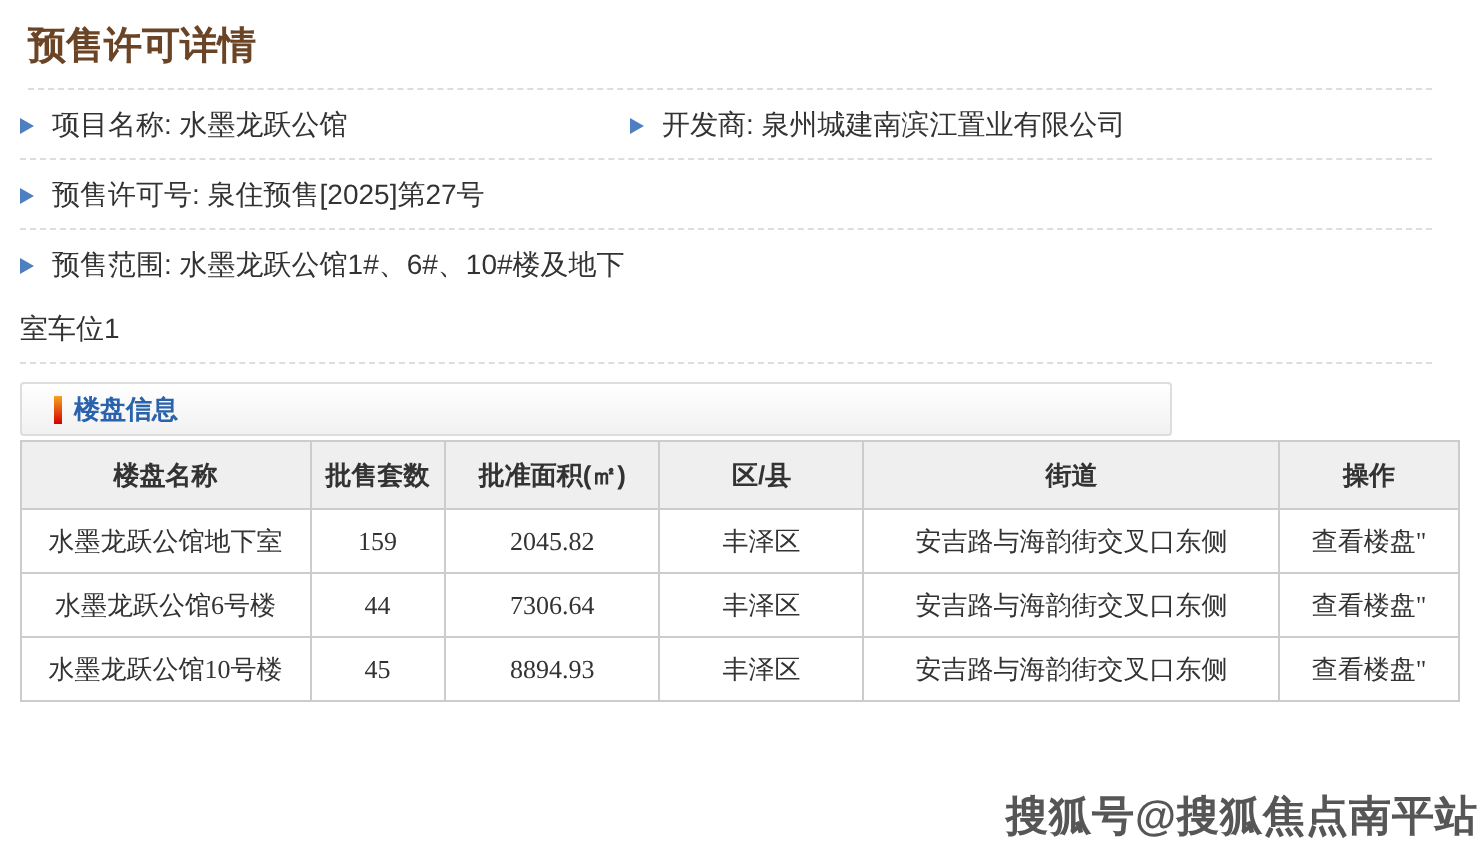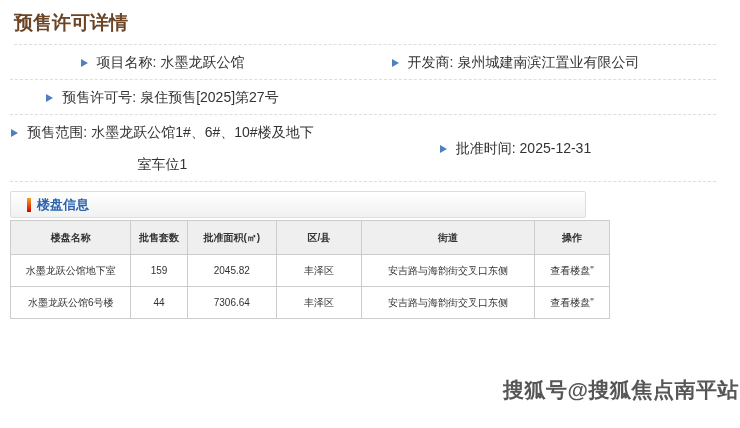--- a/index.html
+++ b/index.html
@@ -18,21 +18,21 @@
   .page-title {
     margin:0 14px 0 4px;
     padding:10px 0 8px 0;
     font-size:19px;
     font-weight:bold;
     color:#6b4426;
     border-bottom:1px dashed #ddd;
   }
 
   
-  .info-area { margin-right:14px; font-size:14px;text-align:center; }
+  .info-area { margin-right:14px; font-size:14px; }
   .info-row {
     display:grid;
     grid-template-columns:305px 1fr;
     align-items:center;
     border-bottom:1px dashed #ddd;
     padding:1px 0;
   }
   .info-cell { line-height:32px; }
   .arrow-icon {
     display:inline-block;
@@ -64,53 +64,54 @@
     margin-right:6px;
   }
   .section-title {
     font-size:13px;
     font-weight:bold;
     color:#2a62ac;
   }
 
   
   table.building-table {
-    width:600px;
+    width:720px;
     border-collapse:collapse;
-    font-size:10px;
+    font-size:13px;
     color:#333;
     text-align:center;
     table-layout:fixed;
   }
   .building-table th {
     background:#efefef;
     border:1px solid #ccc;
     height:34px;
     font-weight:bold;
     padding:0 2px;
   }
   .building-table td {
     border:1px solid #ccc;
     height:32px;
     padding:0 2px;
     background:#fff;
+    font-family:Liberation Serif, serif;
   }
   .col-name   { width:20.1%; }
   .col-units  { width:9.4%;  }
   .col-area   { width:14.9%; }
   .col-dist   { width:14.2%; }
   .col-street { width:28.9%; }
   .col-action { width:12.5%; }
   .action-link { color:#333; cursor:pointer; }
 
   
   .watermark {
     position:absolute;
     right:1px;
-    top:376px;
+    top:394px;
     font-size:21px;
     font-weight:bold;
     letter-spacing:0.5px;
     color:rgba(72,72,72,0.92);
     text-shadow:-1px -1px 0 #fff, 1px -1px 0 #fff, -1px 1px 0 #fff, 1px 1px 0 #fff;
     white-space:nowrap;
   }
 </style>
 </head>
 <body>
@@ -132,23 +133,20 @@
 
     <div class="info-row">
       <div class="info-cell">
         <span class="arrow-icon"></span><span class="info-label">预售许可号: </span><span class="info-value">泉住预售[2025]第27号</span>
       </div>
     </div>
 
     <div class="info-row">
       <div class="info-cell">
         <span class="arrow-icon"></span><span class="info-label">预售范围: </span><span class="info-value">水墨龙跃公馆1#、6#、10#楼及地下室车位1</span>
-      </div>
-      <div class="info-cell">
-        <span class="arrow-icon"></span><span class="info-label">批准时间: </span><span class="info-value">2025-12-31</span>
       </div>
     </div>
 
   </div>
 
   <div class="section-strip">
     <span class="section-bar-icon"></span>
     <span class="section-title">楼盘信息</span>
   </div>
 
@@ -181,18 +179,26 @@
         <td><span class="action-link">查看楼盘"</span></td>
       </tr>
       <tr>
         <td>水墨龙跃公馆6号楼</td>
         <td>44</td>
         <td>7306.64</td>
         <td>丰泽区</td>
         <td>安吉路与海韵街交叉口东侧</td>
         <td><span class="action-link">查看楼盘"</span></td>
       </tr>
+      <tr>
+        <td>水墨龙跃公馆10号楼</td>
+        <td>45</td>
+        <td>8894.93</td>
+        <td>丰泽区</td>
+        <td>安吉路与海韵街交叉口东侧</td>
+        <td><span class="action-link">查看楼盘"</span></td>
+      </tr>
     </tbody>
   </table>
 
 </div>
 
 <div class="watermark">搜狐号@搜狐焦点南平站</div>
 
 </body></html>

